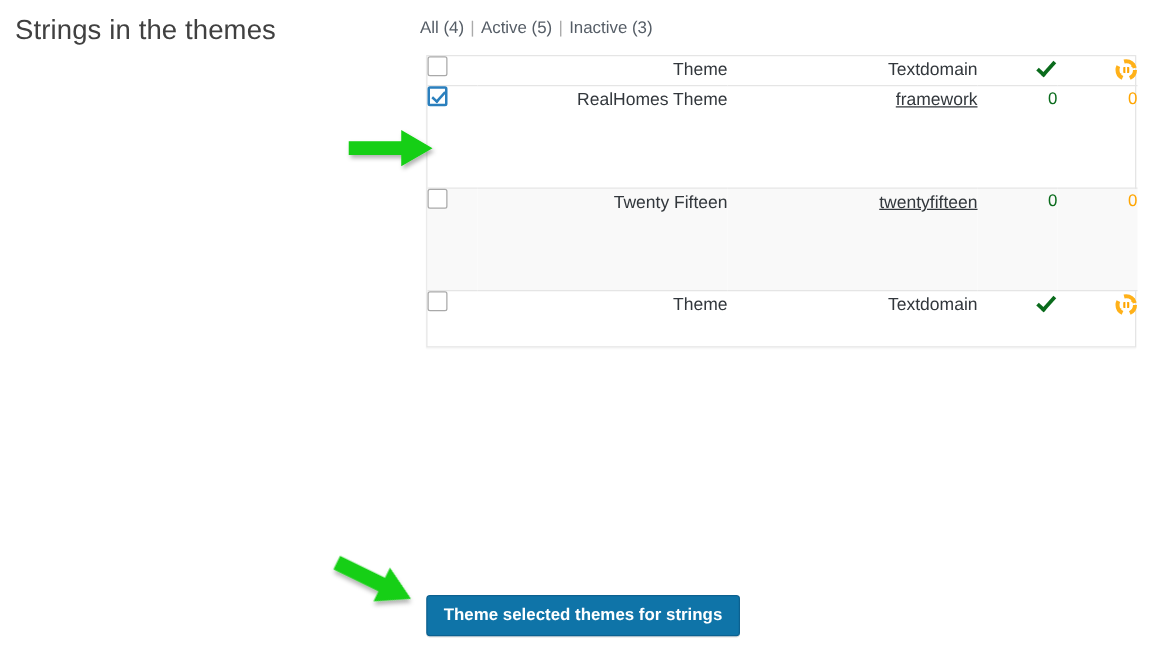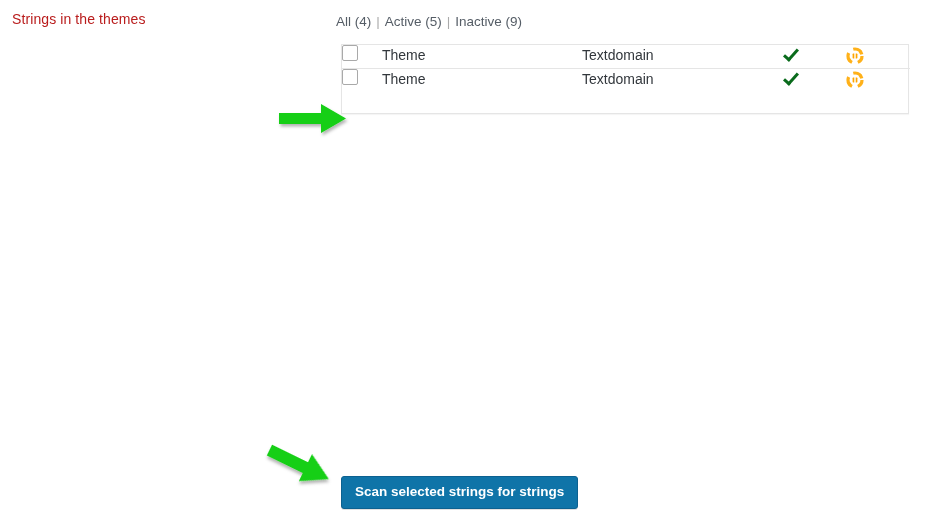--- a/index.html
+++ b/index.html
@@ -14,23 +14,23 @@
     color: #32373c;
     overflow: hidden;
     position: relative;
   }
 
   
   #page-title {
     position: absolute;
     left: 12px;
     top: 11px;
-    font-size: 14px;
+    font-size: 22px;
     font-weight: 400;
-    color: #b91c1c;
+    color: #404040;
     letter-spacing: 0.1px;
     white-space: nowrap;
   }
 
   
   #subsubsub {
     position: absolute;
     left: 336px;
     top: 14px;
     font-size: 13.5px;
@@ -61,21 +61,21 @@
   }
   #themes-table table {
     width: 100%;
     border-collapse: collapse;
     table-layout: fixed;
   }
   #themes-table td, #themes-table th {
     padding: 0;
     margin: 8px;
     vertical-align: top;
-    text-align: left;
+    text-align: right;
     font-weight: 400;
   }
 
   .col-cb      { width: 40px; }
   .col-theme   { width: 200px; }
   .col-domain  { width: 200px; }
   .col-num1    { width: 64px; }
   .col-num2    { width: 64px; }
 
   .row {
@@ -192,21 +192,21 @@
   }
   #arrow-checkbox { left: 276px; top: 100px; }
   #arrow-button   { left: 260px; top: 444px; }
 </style>
 </head>
 <body>
 
 <div id="page-title">Strings in the themes</div>
 
 <div id="subsubsub">
-  <a class="filter-link" href="#">All (4)</a><span class="sep">|</span><a class="filter-link" href="#">Active (5)</a><span class="sep">|</span><a class="filter-link" href="#">Inactive (9)</a>
+  <a class="filter-link" href="#">All (4)</a><span class="sep">|</span><a class="filter-link" href="#">Active (5)</a><span class="sep">|</span><a class="filter-link" href="#">Inactive (3)</a>
 </div>
 
 <div id="themes-table">
   <table>
     <colgroup>
       <col class="col-cb">
         <col class="col-theme">
         <col class="col-domain">
         <col class="col-num1">
         <col class="col-num2">
@@ -228,21 +228,43 @@
               <circle cx="9" cy="9" r="7" fill="none" stroke="#ffb119" stroke-width="3.2" stroke-dasharray="11 6" stroke-dashoffset="3"></circle>
               <path d="M15.5 3.2 L16.4 7.0 L12.6 6.1 Z" fill="#ffb119"></path>
               <path d="M2.5 14.8 L1.6 11.0 L5.4 11.9 Z" fill="#ffb119"></path>
               <rect x="6.6" y="6.6" width="4.8" height="4.8" rx="0.6" fill="#ffa500"></rect>
               <rect x="8.3" y="6.0" width="1.4" height="6.0" fill="#ffffff"></rect>
             </svg>
           </span>
         </td>
       </tr>
 
-
+      <tr class="row" style="height:82px">
+        <td class="cell cb">
+          <span class="cbx checked"></span>
+        </td>
+        <td class="cell theme">RealHomes Theme</td>
+        <td class="cell domain">
+          <a class="domain-link" href="#">framework</a>
+        </td>
+        <td class="cell num num-green">0</td>
+        <td class="cell num num-orange">0</td>
+      </tr>
+
+      <tr class="row striped" style="height:82px">
+        <td class="cell cb">
+          <span class="cbx"></span>
+        </td>
+        <td class="cell theme">Twenty Fifteen</td>
+        <td class="cell domain">
+          <a class="domain-link" href="#">twentyfifteen</a>
+        </td>
+        <td class="cell num num-green">0</td>
+        <td class="cell num num-orange">0</td>
+      </tr>
 
 
 
       <tr class="row last head-row" style="height:44px">
         <td class="cell cb">
           <span class="cbx"></span>
         </td>
         <td class="cell theme">Theme</td>
         <td class="cell domain">Textdomain</td>
         <td class="cell icon">
@@ -257,21 +279,21 @@
               <rect x="6.6" y="6.6" width="4.8" height="4.8" rx="0.6" fill="#ffa500"></rect>
               <rect x="8.3" y="6.0" width="1.4" height="6.0" fill="#ffffff"></rect>
             </svg>
           </span>
         </td>
       </tr>
     </tbody>
   </table>
 </div>
 
-<button id="scan-button">Scan selected strings for strings</button>
+<button id="scan-button">Theme selected themes for strings</button>
 
 <div class="arrow" id="arrow-checkbox">
   <svg width="74" height="38" viewBox="0 0 74 38" aria-hidden="true">
     <defs>
       <filter id="shA" x="-25%" y="-25%" width="160%" height="170%">
         <feDropShadow dx="1.5" dy="2.5" stdDeviation="1.8" flood-color="#000000" flood-opacity="0.30"></feDropShadow>
       </filter>
     </defs>
     <g filter="url(#shA)">
       <path d="M3 13 H45 V4 L70 18.5 L45 33 V24 H3 Z" fill="#13cf13"></path>

